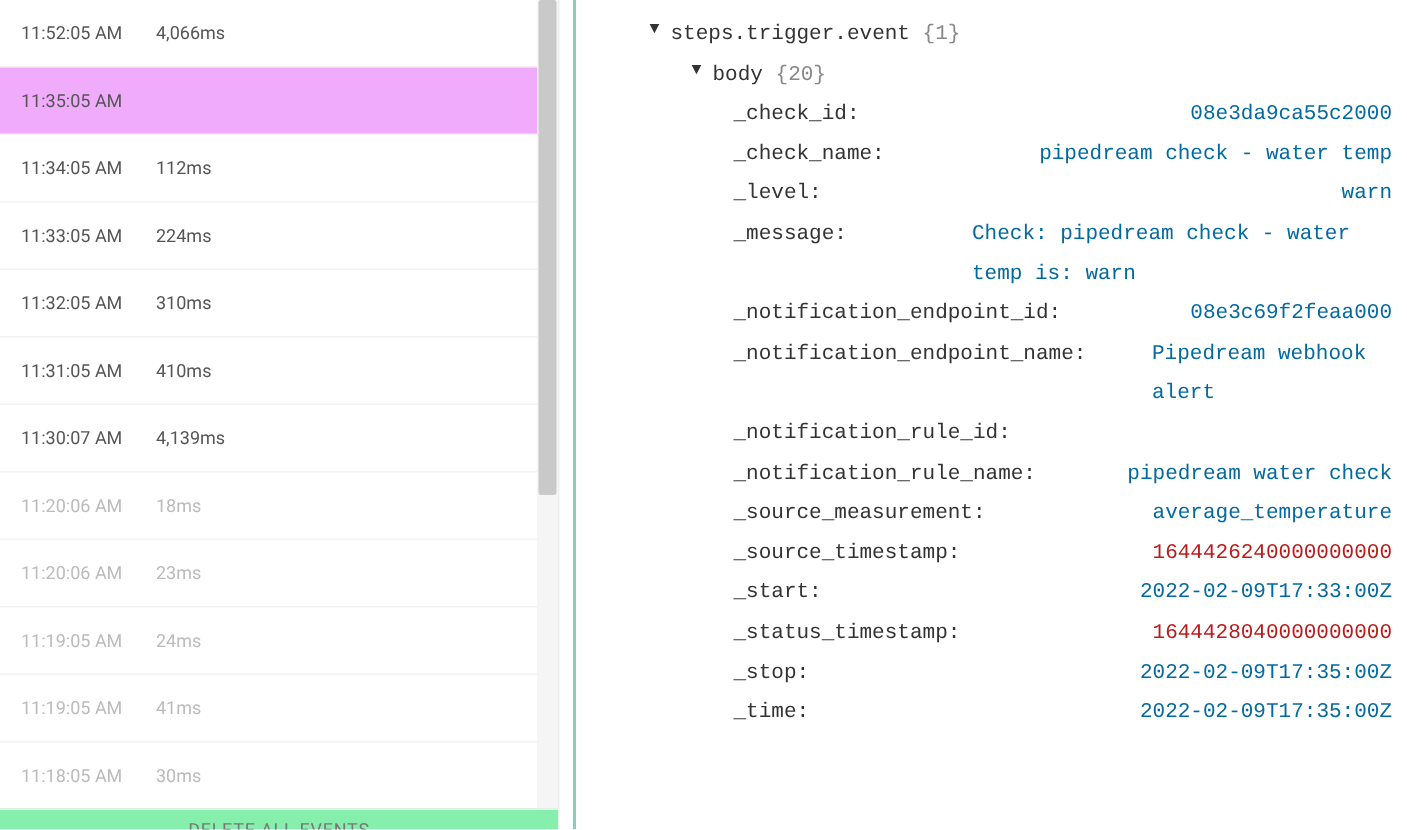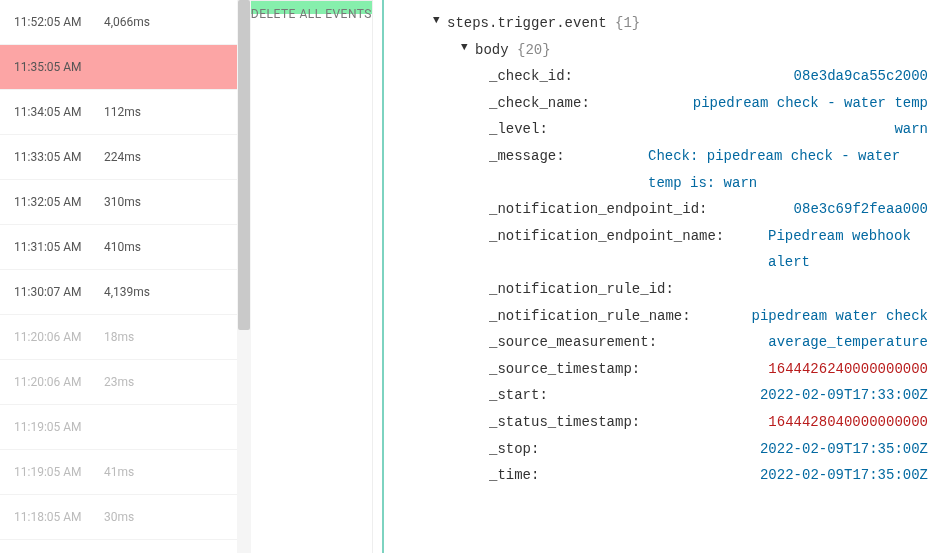--- a/index.html
+++ b/index.html
@@ -12,39 +12,39 @@
     height: 553px;
     overflow: hidden;
     display: flex;
   }
   .left-panel {
     width: 373px;
     height: 100%;
     position: relative;
     border-right: 1px solid #eee;
     display: flex;
-    flex-direction: row;
+    flex-direction: column;
   }
   .events-list {
     flex: 1;
     overflow: hidden;
     position: relative;
   }
   .event-row {
     display: flex;
     align-items: center;
     height: 45px;
     padding: 0 14px;
     border-bottom: 1px solid #f2f2f2;
     font-size: 12px;
     color: #555;
     cursor: pointer;
   }
   .event-row.selected {
-    background: #fca5a5;
+    background: #f0abfc;
     gap: 16px;
   }
   .event-row.faded {
     color: #bbb;
   }
   .event-time {
     width: 90px;
   }
   .event-duration {
     flex: 1;
@@ -167,20 +167,21 @@
     <div class="event-row faded">
       <span class="event-time">11:20:06 AM</span>
       <span class="event-duration">18ms</span>
     </div>
     <div class="event-row faded">
       <span class="event-time">11:20:06 AM</span>
       <span class="event-duration">23ms</span>
     </div>
     <div class="event-row faded">
       <span class="event-time">11:19:05 AM</span>
+      <span class="event-duration">24ms</span>
     </div>
     <div class="event-row faded">
       <span class="event-time">11:19:05 AM</span>
       <span class="event-duration">41ms</span>
     </div>
     <div class="event-row faded">
       <span class="event-time">11:18:05 AM</span>
       <span class="event-duration">30ms</span>
     </div>
     <div class="scrollbar-track">

